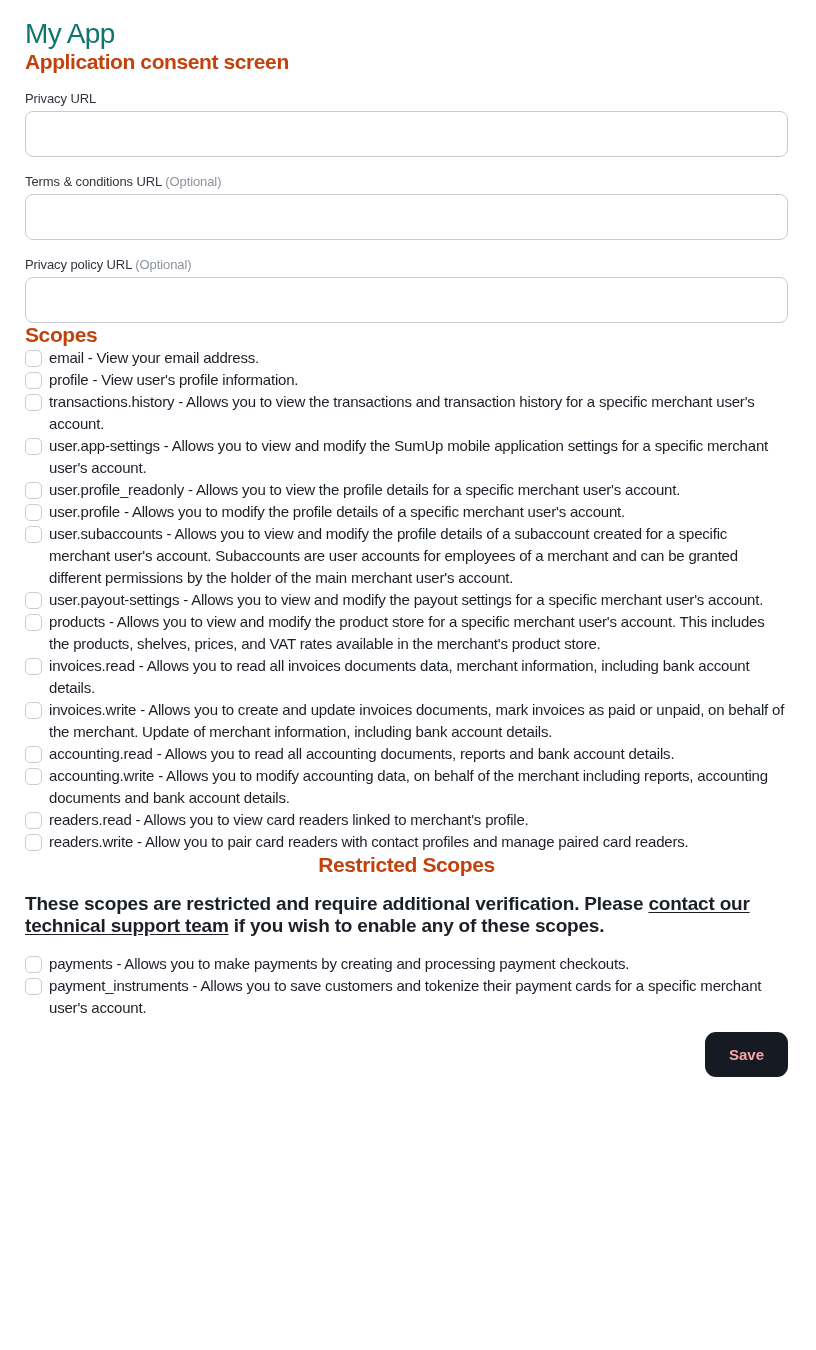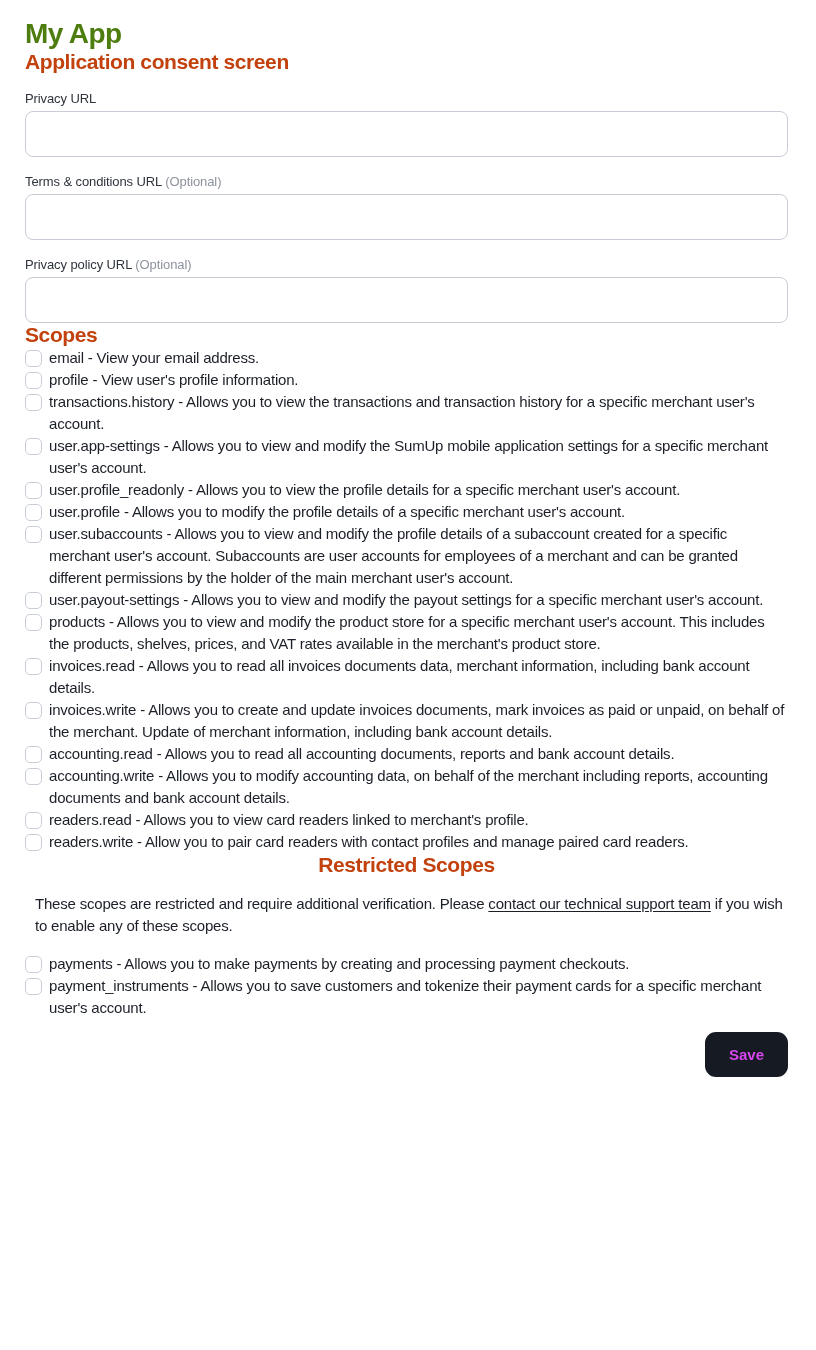--- a/index.html
+++ b/index.html
@@ -13,23 +13,23 @@
   .page {
     width: 816px;
     height: 1350px;
     padding: 0 28px 0 25px;
     overflow: hidden;
   }
   h1.app-title {
     margin: 18px 0 0 0;
     font-size: 28px;
     line-height: 32px;
-    font-weight: 700;
+    font-weight: 400;
     letter-spacing: -0.6px;
-    color: #4d7c0f;
+    color: #0f766e;
   }
   h2.section-heading {
     margin: 0;
     font-size: 21px;
     line-height: 24px;
     font-weight: 800;
     letter-spacing: -0.4px;
     color: #c2410c;
   }
   .consent-heading { margin-top: 28px; }
@@ -75,47 +75,48 @@
     height: 17px;
     margin: 3px 7px 0 0;
     border: 1.5px solid #c9ced6;
     border-radius: 5px;
     background: #ffffff;
     cursor: pointer;
   }
   .scope-text { flex: 1 1 auto; }
 
   .restricted-note {
-    margin: 16px 0 0 10px;
-    font-size: 15px;
+    margin: 16px 0 0 0;
+    font-size: 19px;
     line-height: 22px;
     letter-spacing: -0.2px;
     color: #1b1f27;
     max-width: 750px;
+    font-weight: bold;
   }
   .restricted-note a {
     color: #1b1f27;
     text-decoration: underline;
     text-underline-offset: 2px;
   }
   .restricted-list { margin-top: 16px; }
 
   .actions {
     display: flex;
     justify-content: flex-end;
     margin-top: 13px;
   }
   .save-button {
     min-width: 80px;
     height: 45px;
     padding: 0 24px;
     border: none;
     border-radius: 11px;
     background: #161a23;
-    color: #d946ef;
+    color: #fca5a5;
     font-family: "Liberation Sans", sans-serif;
     font-size: 15px;
     font-weight: 700;
     cursor: pointer;
   }
 </style>
 </head>
 <body>
 
 <div class="page">

